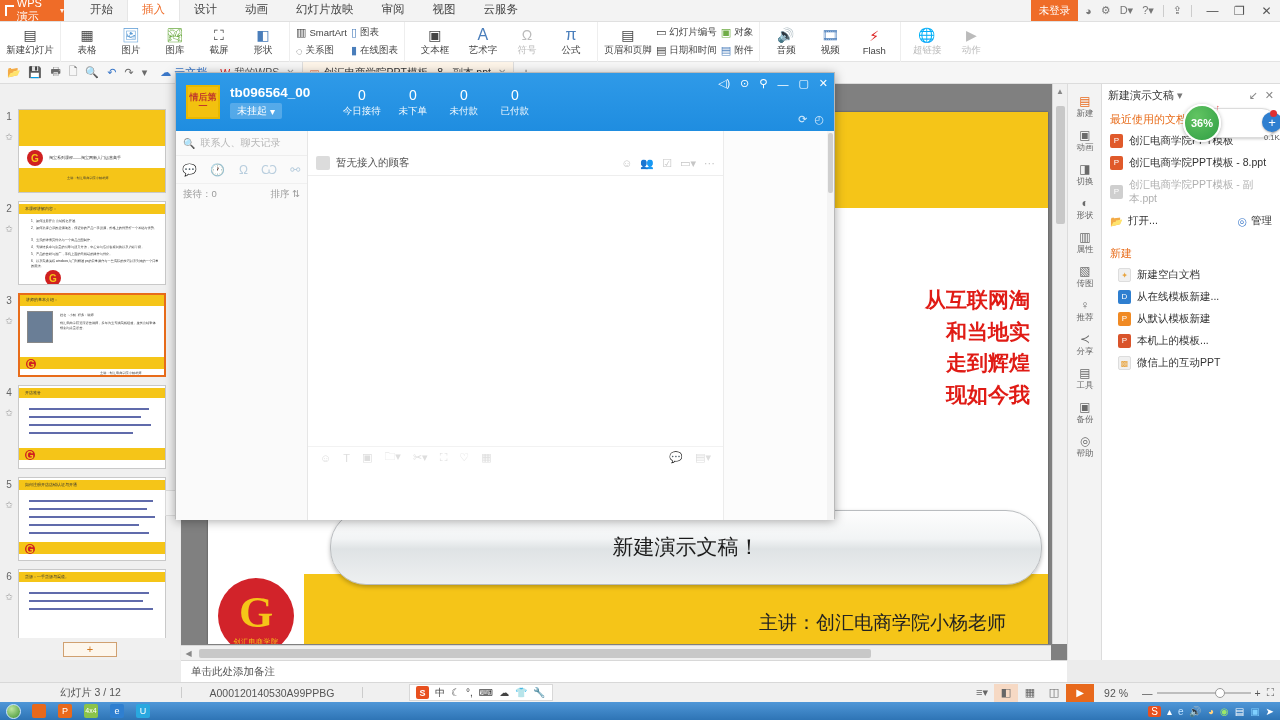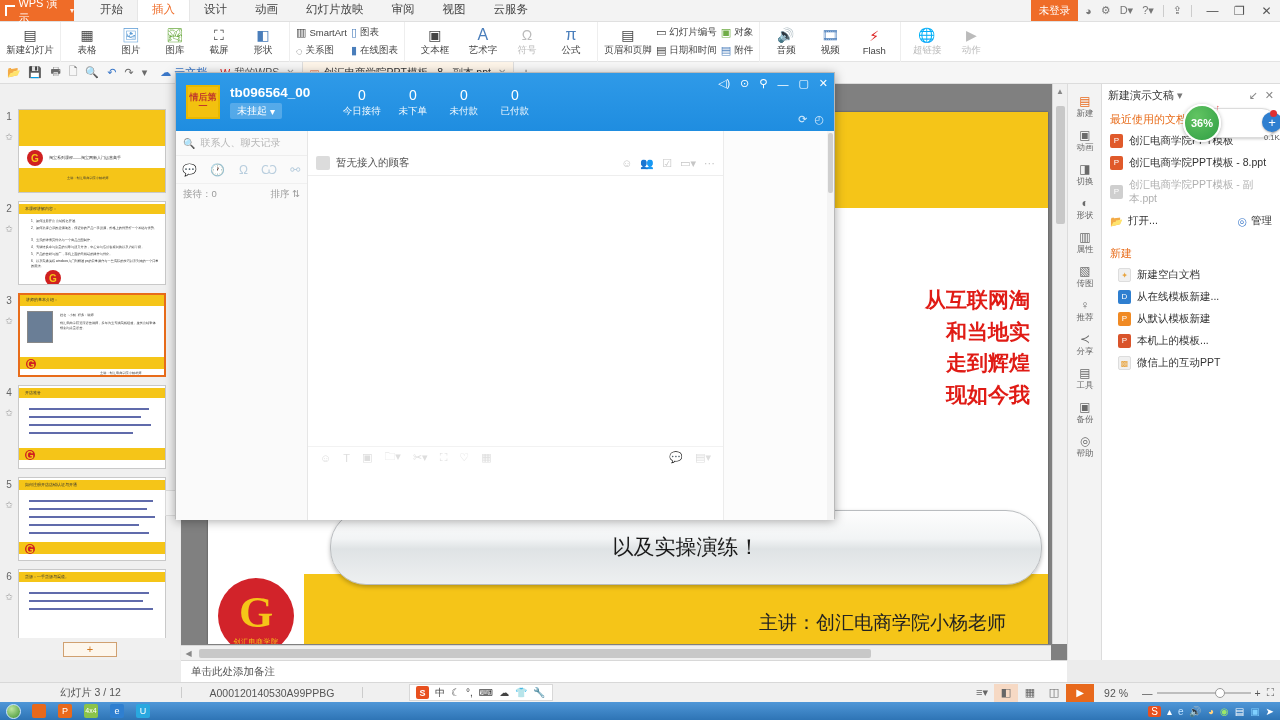--- a/index.html
+++ b/index.html
@@ -7,21 +7,21 @@
   body{
     font-family:"Liberation Sans","DejaVu Sans",sans-serif;
     font-size:12px; color:#333; background:#ececec;
     position:relative;
   }
   .abs{ position:absolute; }
 
   
   #titlebar{ left:0; top:0; width:1280px; height:22px; background:#f3f3f3;
              border-bottom:1px solid #e0e0e0; display:flex; align-items:stretch; }
-  .wps-logo{ width:74px; background:#ef6c28; color:#fff; display:flex; align-items:center;
+  .wps-logo{ width:64px; background:#ef6c28; color:#fff; display:flex; align-items:center;
              gap:3px; padding-left:5px; font-size:11px; }
   .wps-logo .mark{ display:inline-block; width:11px; height:11px; border:2px solid #fff;
                    border-right:none; border-bottom:none; }
   .wps-logo .cv{ font-size:8px; opacity:.9; margin-left:2px;}
   .menu-tabs{ display:flex; align-items:flex-end; flex:1; padding-left:12px; }
   .menu-tab{ padding:3px 14px 4px; font-size:11.5px; color:#444; cursor:default; }
   .menu-tab.active{ background:#fff; color:#ef6c28; border-top:1px solid #e6e6e6;
                     border-left:1px solid #e6e6e6; border-right:1px solid #e6e6e6;
                     border-radius:3px 3px 0 0; }
   .login-chip{ background:#ef6c28; color:#fff; font-size:10.5px; padding:0 8px;
@@ -562,21 +562,21 @@
         </div>
       </div>
       <div class="s-redtext">
         <div>从互联网淘</div>
         <div>和当地实</div>
         <div>走到辉煌</div>
         <div>现如今我</div>
       </div>
       <div class="s-present">主讲：创汇电商学院小杨老师</div>
       <div class="callout">
-        <div>以及实操演练！</div>
+        <div>新建演示文稿！</div>
       </div>
     </div>
   </div>
   <div class="vscroll">
     <div class="ar">▲</div>
     <div class="thumbv"></div>
   </div>
   <div class="hscroll">
     <div class="ar">◀</div>
     <div class="thumbh"></div>

